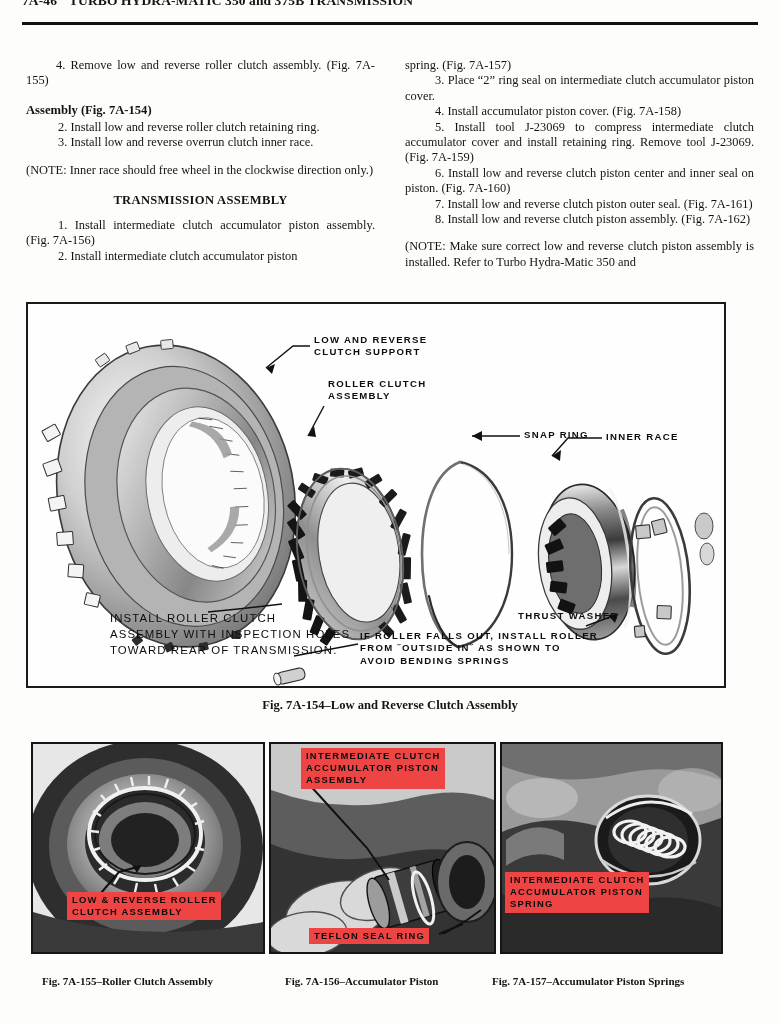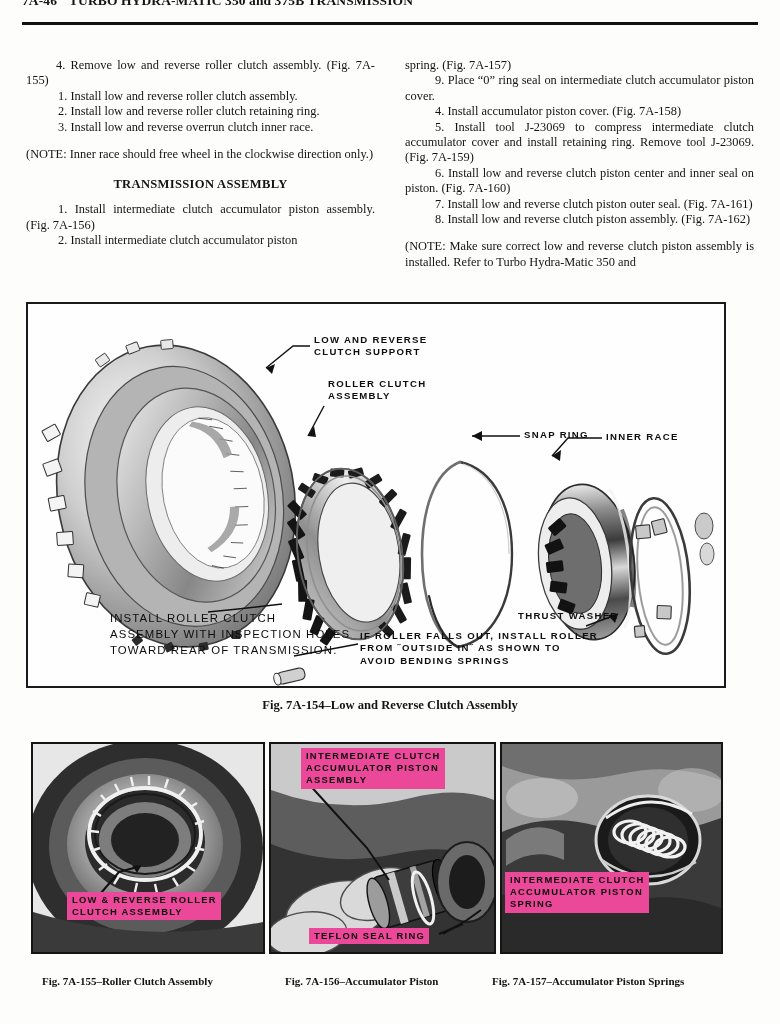--- a/index.html
+++ b/index.html
@@ -96,21 +96,21 @@
     background: #8a8a8a;
   }
   #photo1 { left: 31px;  width: 234px; }
   #photo2 { left: 269px; width: 227px; }
   #photo3 { left: 500px; width: 223px; }
 
   .ph-svg { position: absolute; inset: 0; width: 100%; height: 100%; }
 
   .ph-label {
     position: absolute;
-    background: #ec4899;
+    background: #ef4444;
     font-family: "Liberation Sans", sans-serif;
     font-size: 9.4px; font-weight: 700; letter-spacing: 1.25px;
     line-height: 12.2px; color: #0b0b0b;
     padding: 2px 4px 2px 5px; white-space: pre;
     text-transform: uppercase;
   }
 
   .botcaps { position: absolute; left: 0; top: 975px; width: 780px; height: 24px; }
   .botcap {
     position: absolute; top: 0;
@@ -129,36 +129,36 @@
   <div class="page-head-inner">
     <span class="folio">7A-46</span><span>TURBO HYDRA-MATIC 350 and 375B TRANSMISSION</span>
   </div>
 </div>
 <div class="head-rule"></div>
 
 <div class="cols">
 
   <div class="col">
     <p class="body ind">4. Remove low and reverse roller clutch assembly. (Fig. 7A-155)</p>
+    <div class="run-head">Assembly (Fig. 7A-154)</div>
     <div class="numlist">
-      <p>1. Install low and reverse roller clutch assembly.</p>
       <p>2. Install low and reverse roller clutch retaining ring.</p>
       <p>3. Install low and reverse overrun clutch inner race.</p>
     </div>
     <p class="body gap">(NOTE: Inner race should free wheel in the clockwise direction only.)</p>
     <div class="center-head">TRANSMISSION ASSEMBLY</div>
     <div class="numlist">
       <p>1. Install intermediate clutch accumulator piston assembly. (Fig. 7A-156)</p>
       <p>2. Install intermediate clutch accumulator piston</p>
     </div>
   </div>
 
   <div class="col">
     <p class="body">spring. (Fig. 7A-157)</p>
-    <p class="body ind">9. Place “0” ring seal on intermediate clutch accumulator piston cover.</p>
+    <p class="body ind">3. Place “2” ring seal on intermediate clutch accumulator piston cover.</p>
     <p class="body ind">4. Install accumulator piston cover. (Fig. 7A-158)</p>
     <p class="body ind">5. Install tool J-23069 to compress intermediate clutch accumulator cover and install retaining ring. Remove tool J-23069. (Fig. 7A-159)</p>
     <p class="body ind">6. Install low and reverse clutch piston center and inner seal on piston. (Fig. 7A-160)</p>
     <p class="body ind">7. Install low and reverse clutch piston outer seal. (Fig. 7A-161)</p>
     <p class="body ind">8. Install low and reverse clutch piston assembly. (Fig. 7A-162)</p>
     <p class="body gap">(NOTE: Make sure correct low and reverse clutch piston assembly is installed. Refer to Turbo Hydra-Matic 350 and</p>
   </div>
 
 </div>
 

